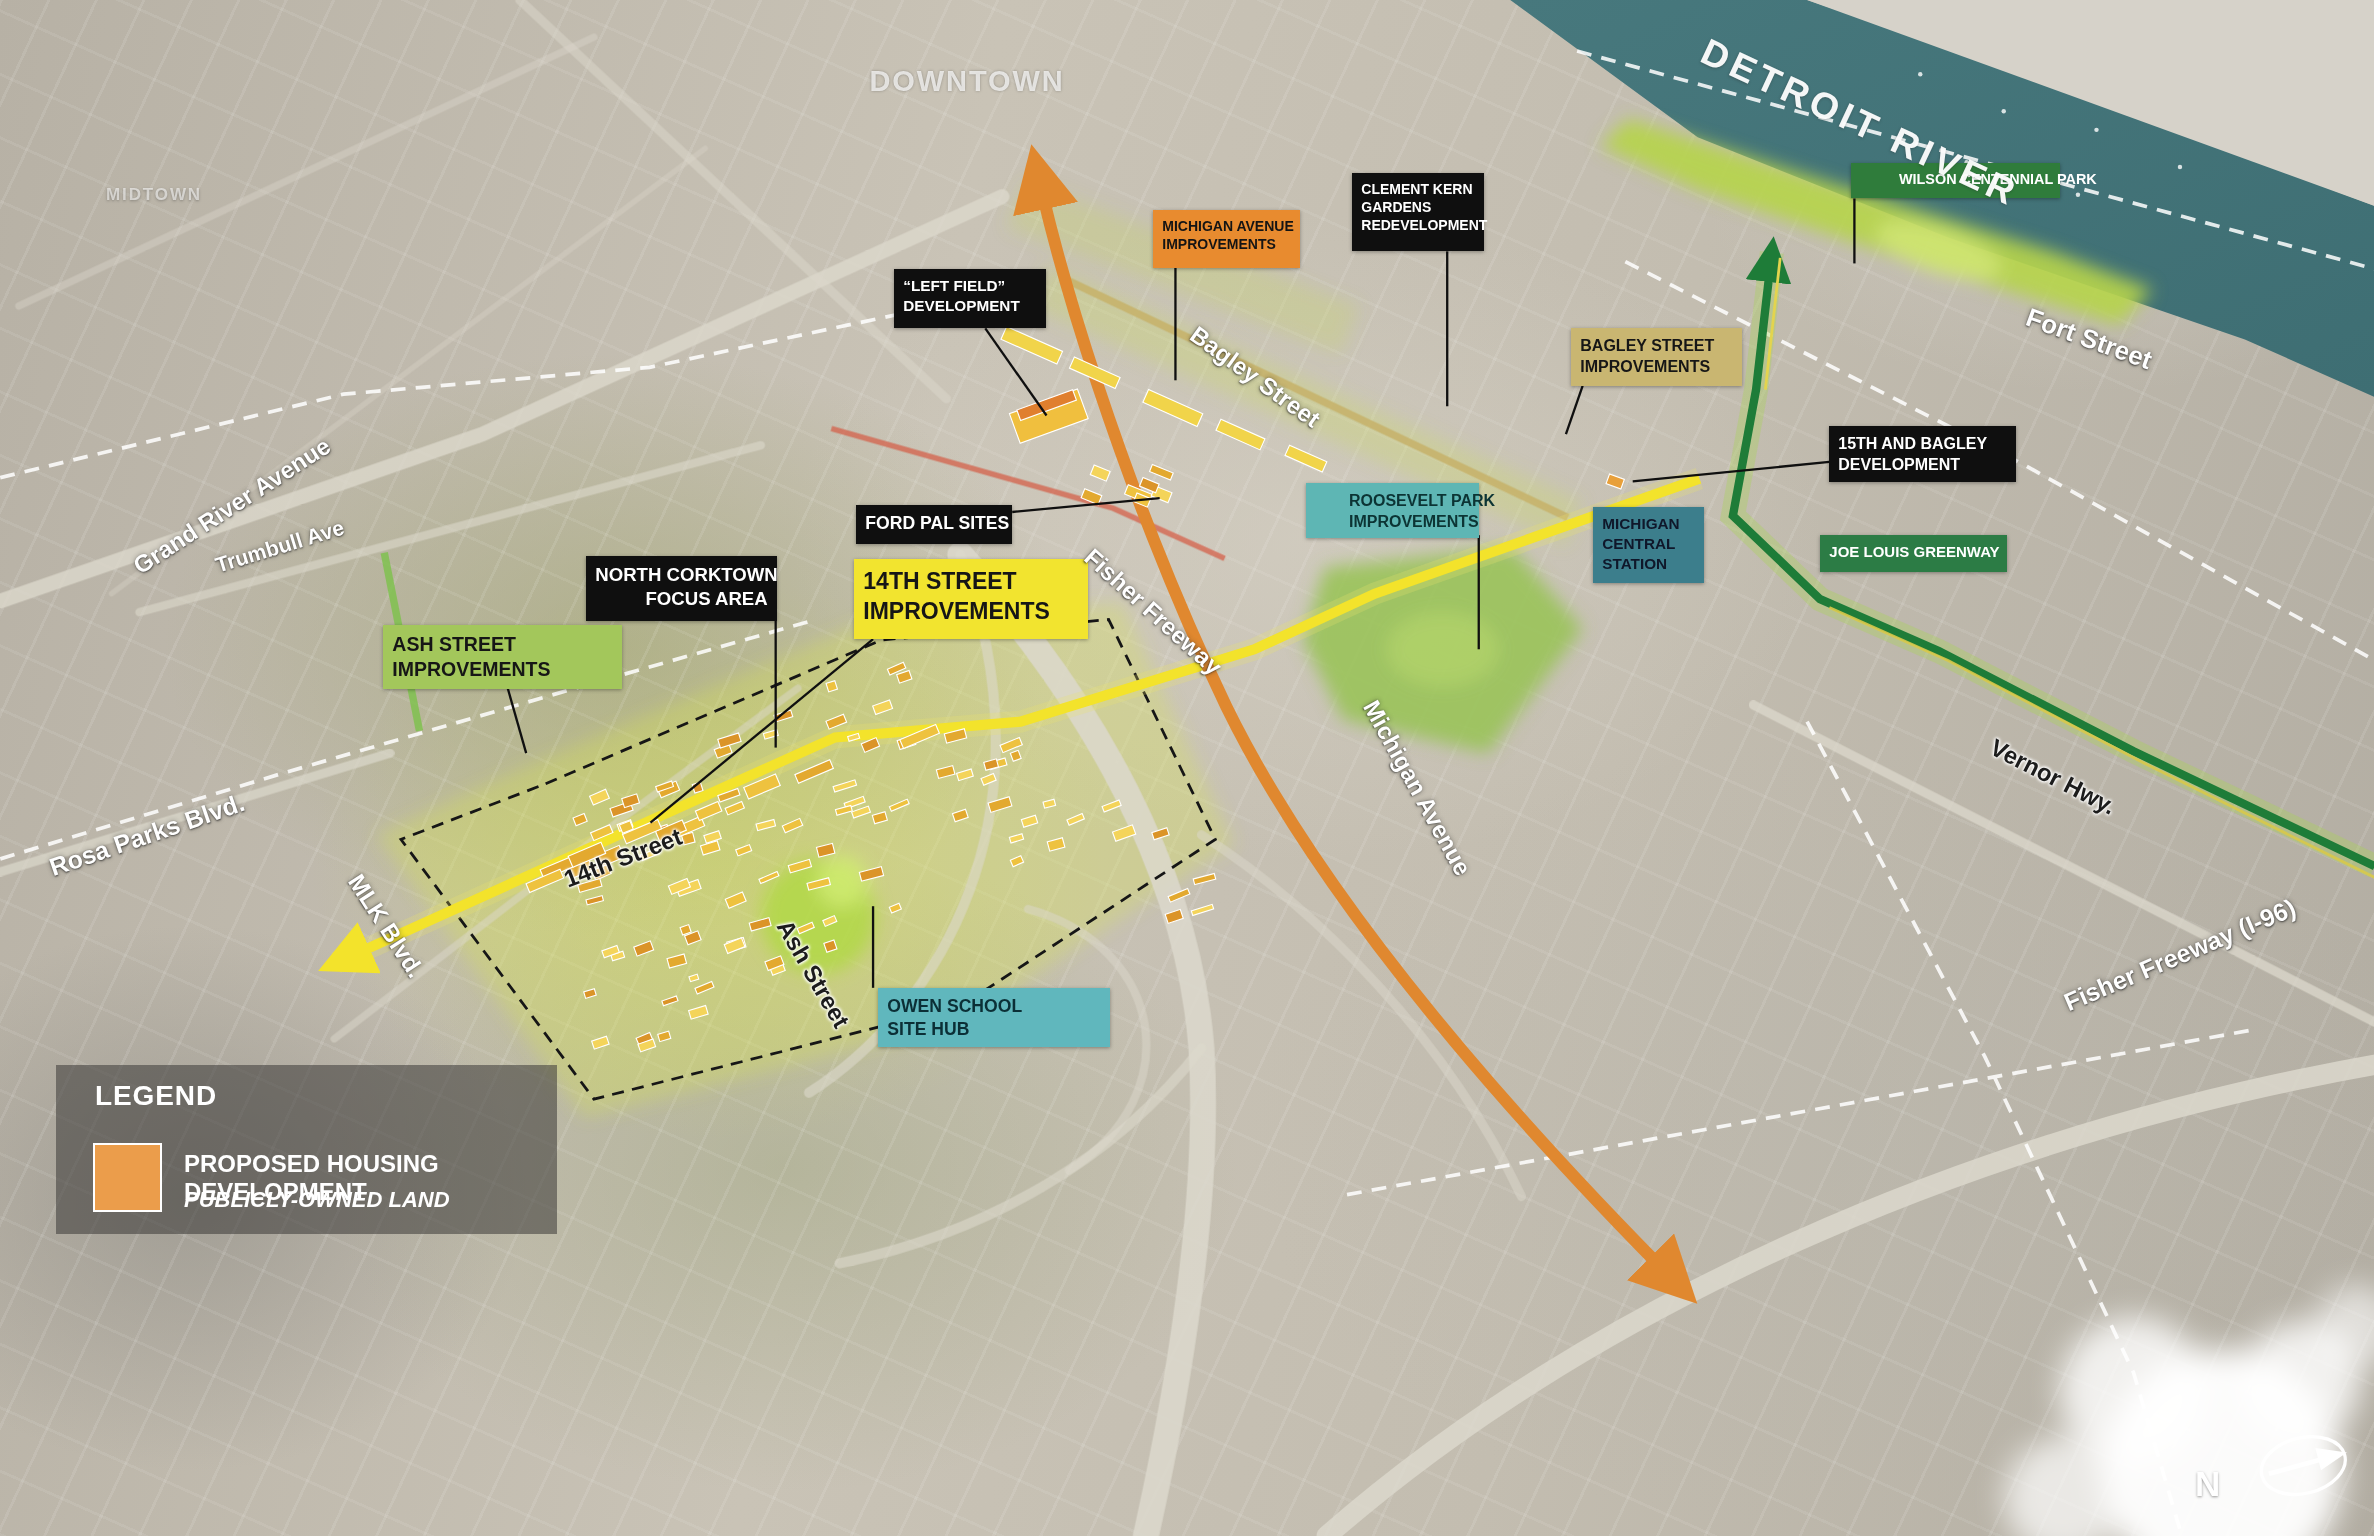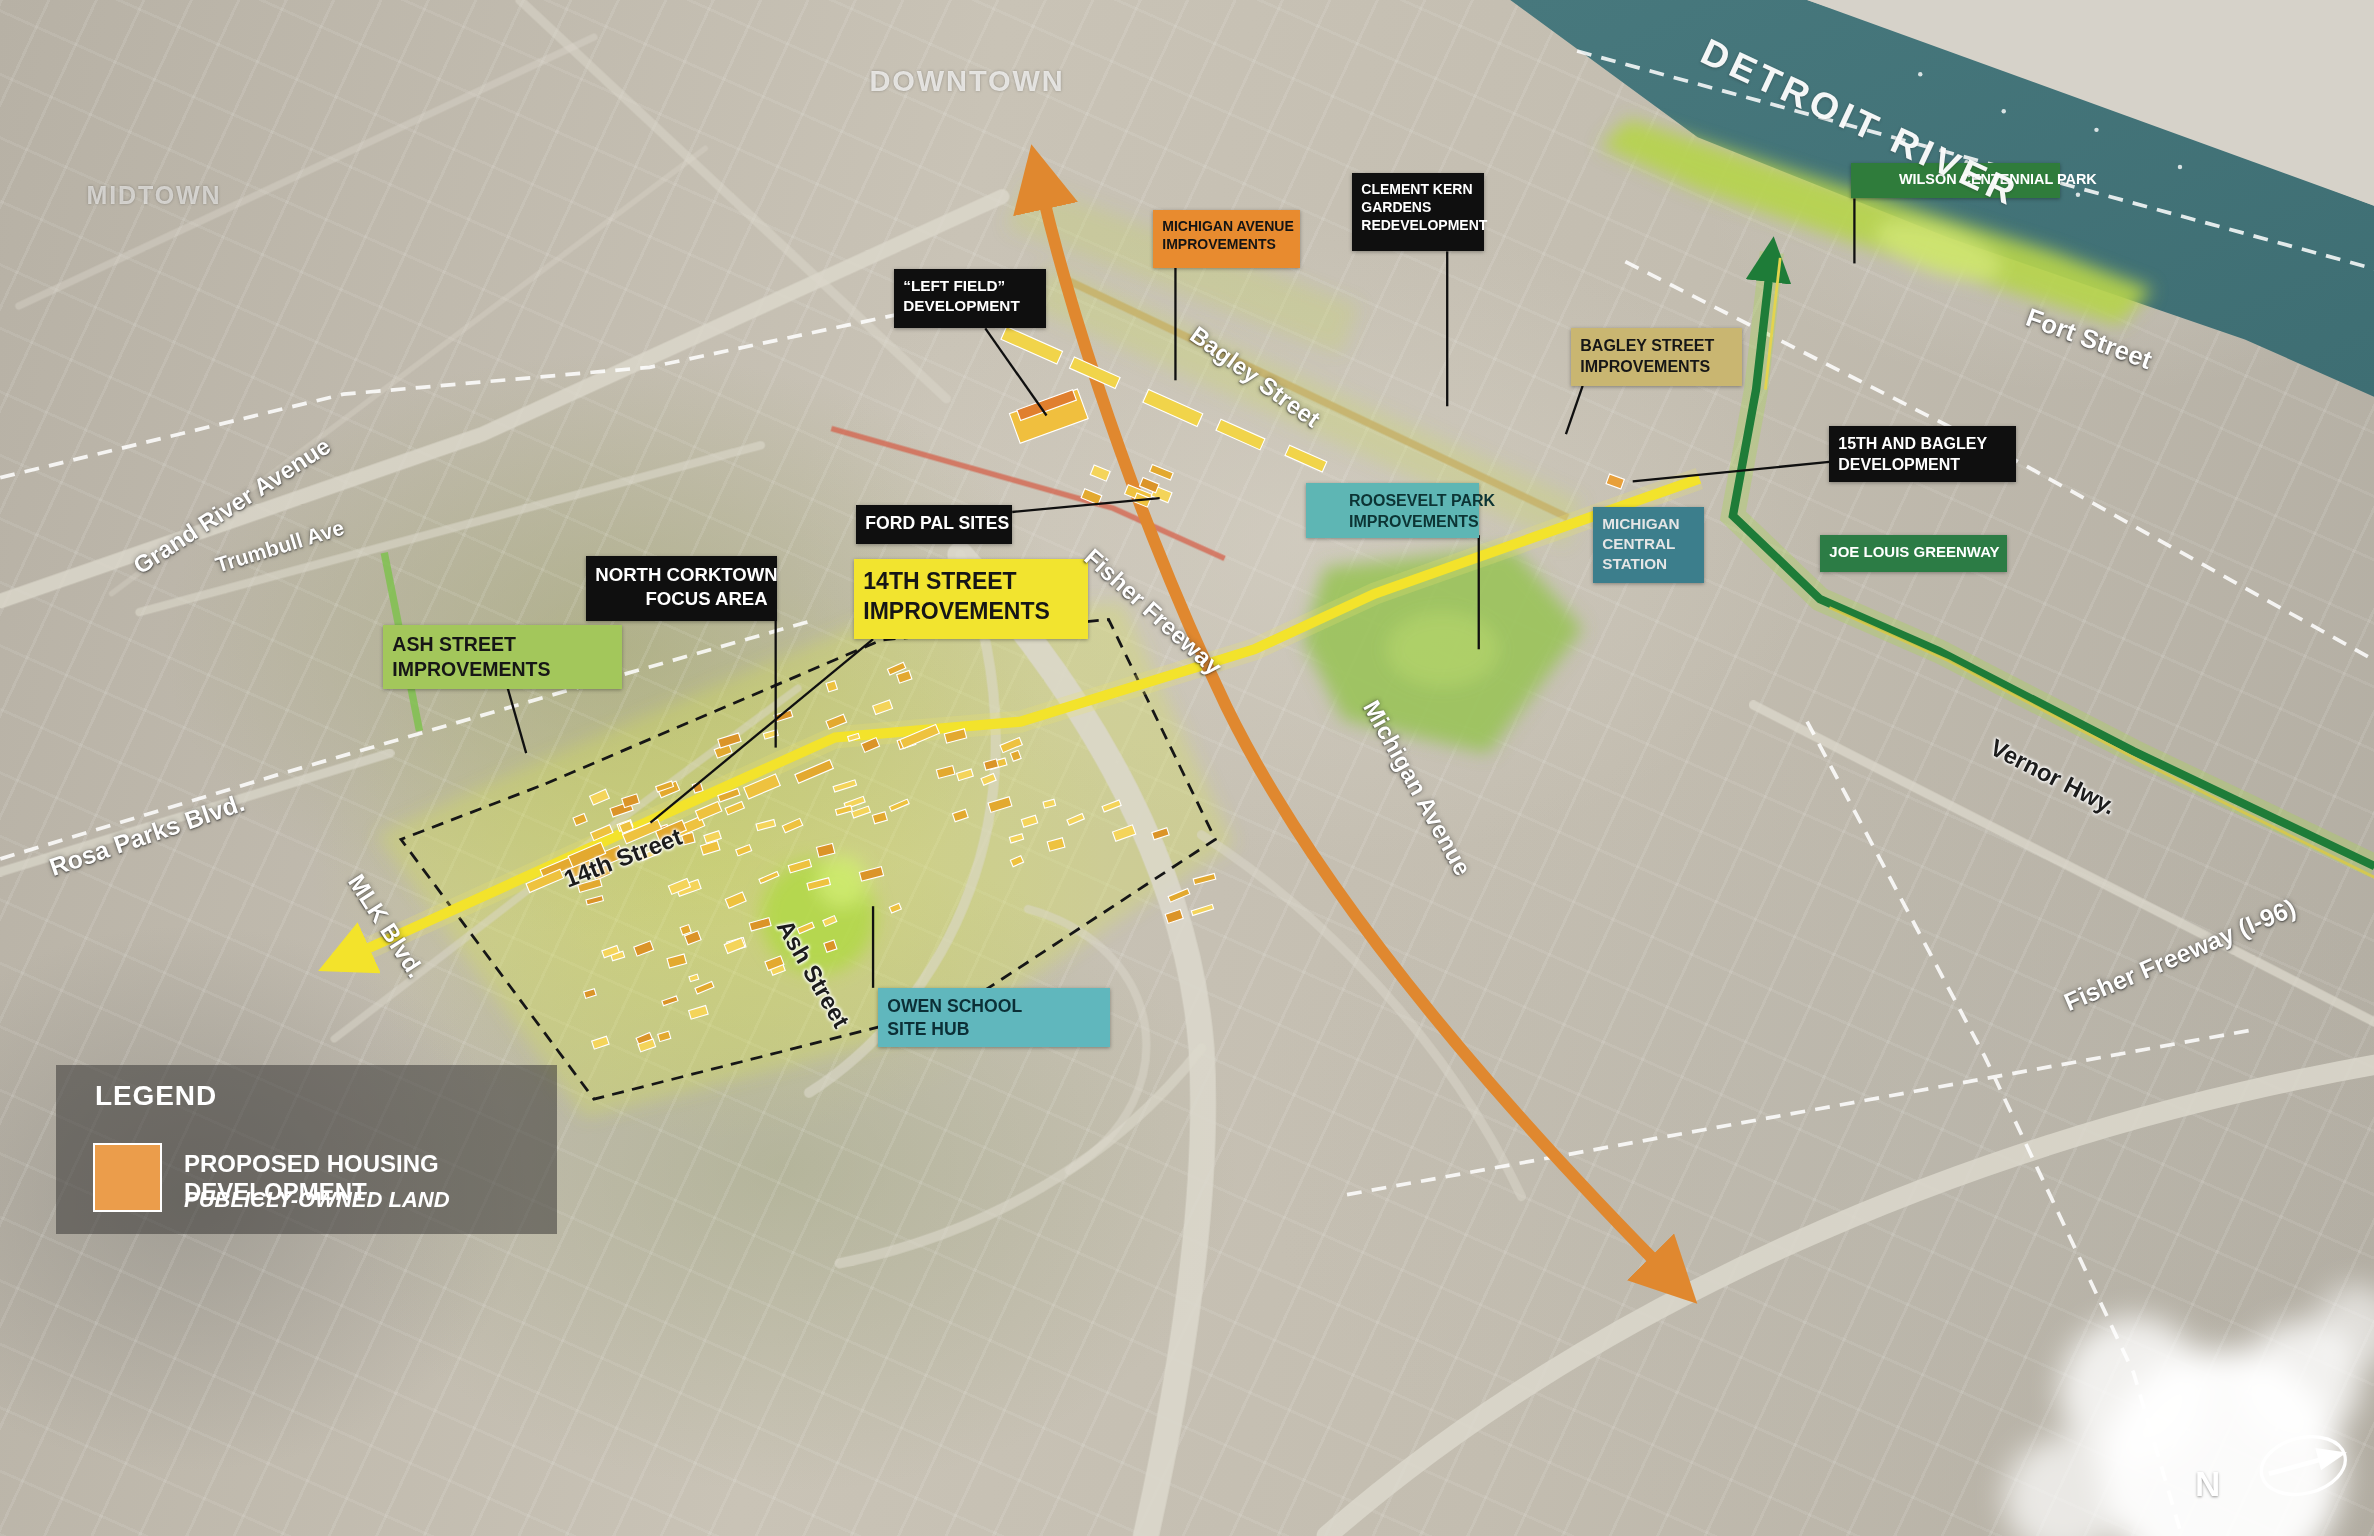--- a/index.html
+++ b/index.html
@@ -298,21 +298,21 @@
         <div>IMPROVEMENTS</div>
       </div>
       <div class="callout" style="left: 1829px; top: 426px; width: 187px; min-height: 56px; background: rgb(15, 15, 15); color: rgb(255, 255, 255); font-size: 16px; text-align: left;">
         <div>15TH AND BAGLEY</div>
         <div>DEVELOPMENT</div>
       </div>
       <div class="callout" style="left: 1306px; top: 483px; width: 173px; min-height: 52px; background: rgb(94, 182, 180); color: rgb(12, 52, 52); font-size: 16px; text-align: left; padding-left: 43px;">
         <div>ROOSEVELT PARK</div>
         <div>IMPROVEMENTS</div>
       </div>
-      <div class="callout" style="left: 1593px; top: 507px; width: 111px; min-height: 76px; background: rgb(60, 126, 140); color: #e5e5e5; font-size: 15.3px; text-align: left;">
+      <div class="callout" style="left: 1593px; top: 507px; width: 111px; min-height: 76px; background: rgb(60, 126, 140); color: #0f172a; font-size: 15.3px; text-align: left;">
         <div>MICHIGAN</div>
         <div>CENTRAL</div>
         <div>STATION</div>
       </div>
       <div class="callout" style="left: 1820px; top: 535px; width: 187px; min-height: 37px; background: rgb(44, 124, 69); color: rgb(255, 255, 255); font-size: 15px; text-align: center;">
         <div>JOE LOUIS GREENWAY</div>
       </div>
       <div class="callout" style="left: 856px; top: 493px; width: 156px; min-height: 39px; background: rgb(15, 15, 15); color: rgb(255, 255, 255); font-size: 17.6px; text-align: center; margin-top: 12px;">
         <div>FORD PAL SITES</div>
       </div>
@@ -337,21 +337,21 @@
       <span class="street st-light" style="left: 147px; top: 835px; font-size: 25px; transform: translate(-50%, -50%) rotate(-19deg);">Rosa Parks Blvd.</span>
       <span class="street st-light" style="left: 386px; top: 926px; font-size: 24px; transform: translate(-50%, -50%) rotate(57deg);">MLK Blvd.</span>
       <span class="street st-dark" style="left: 623px; top: 858px; font-size: 24px; transform: translate(-50%, -50%) rotate(-21deg);">14th Street</span>
       <span class="street st-dark" style="left: 813px; top: 974px; font-size: 24px; transform: translate(-50%, -50%) rotate(60deg);">Ash Street</span>
       <span class="street st-light" style="left: 1153px; top: 612px; font-size: 24px; transform: translate(-50%, -50%) rotate(42deg);">Fisher Freeway</span>
       <span class="street st-light" style="left: 1417px; top: 788px; font-size: 24px; transform: translate(-50%, -50%) rotate(61deg);">Michigan Avenue</span>
       <span class="street st-light" style="left: 1255px; top: 377px; font-size: 24px; transform: translate(-50%, -50%) rotate(36deg);">Bagley Street</span>
       <span class="street st-light" style="left: 2089px; top: 339px; font-size: 26px; transform: translate(-50%, -50%) rotate(20deg);">Fort Street</span>
       <span class="street st-dark" style="left: 2053px; top: 777px; font-size: 24px; transform: translate(-50%, -50%) rotate(27deg);">Vernor Hwy.</span>
       <span class="street st-light" style="left: 2180px; top: 955px; font-size: 25px; transform: translate(-50%, -50%) rotate(-23deg);">Fisher Freeway (I-96)</span>
-      <span class="area" style="left: 154px; top: 195px; font-size: 25px; color: rgba(255, 255, 255, 0.58); letter-spacing: 1.9px; transform: translate(-50%, -50%) rotate(0deg); text-shadow: rgba(40, 40, 40, 0.35) 0px 0.9px 2.8px;">MIDTOWN</span>
+      <span class="area" style="left: 154px; top: 195px; font-size: 17px; color: rgba(255, 255, 255, 0.58); letter-spacing: 1.9px; transform: translate(-50%, -50%) rotate(0deg); text-shadow: rgba(40, 40, 40, 0.35) 0px 0.9px 2.8px;">MIDTOWN</span>
       <span class="area" style="left: 967px; top: 81px; font-size: 29px; color: rgba(255, 255, 255, 0.72); letter-spacing: 1.9px; transform: translate(-50%, -50%) rotate(0deg); text-shadow: rgba(40, 40, 40, 0.35) 0px 0.9px 2.8px;">DOWNTOWN</span>
       <span class="area" style="left: 1860px; top: 123px; font-size: 37px; color: rgba(255, 255, 255, 0.95); letter-spacing: 4.6px; transform: translate(-50%, -50%) rotate(25deg); text-shadow: rgba(40, 40, 40, 0.35) 0px 0.9px 2.8px;">DETROIT RIVER</span>
     </div>
 
   <div id="legend-panel">
     <div id="legend-title">LEGEND</div>
     <div id="legend-swatch" style="background: rgb(235, 157, 75);"></div>
     <div id="legend-item-title">PROPOSED HOUSING DEVELOPMENT</div>
     <div id="legend-item-sub">PUBLICLY-OWNED LAND</div>
   </div>

